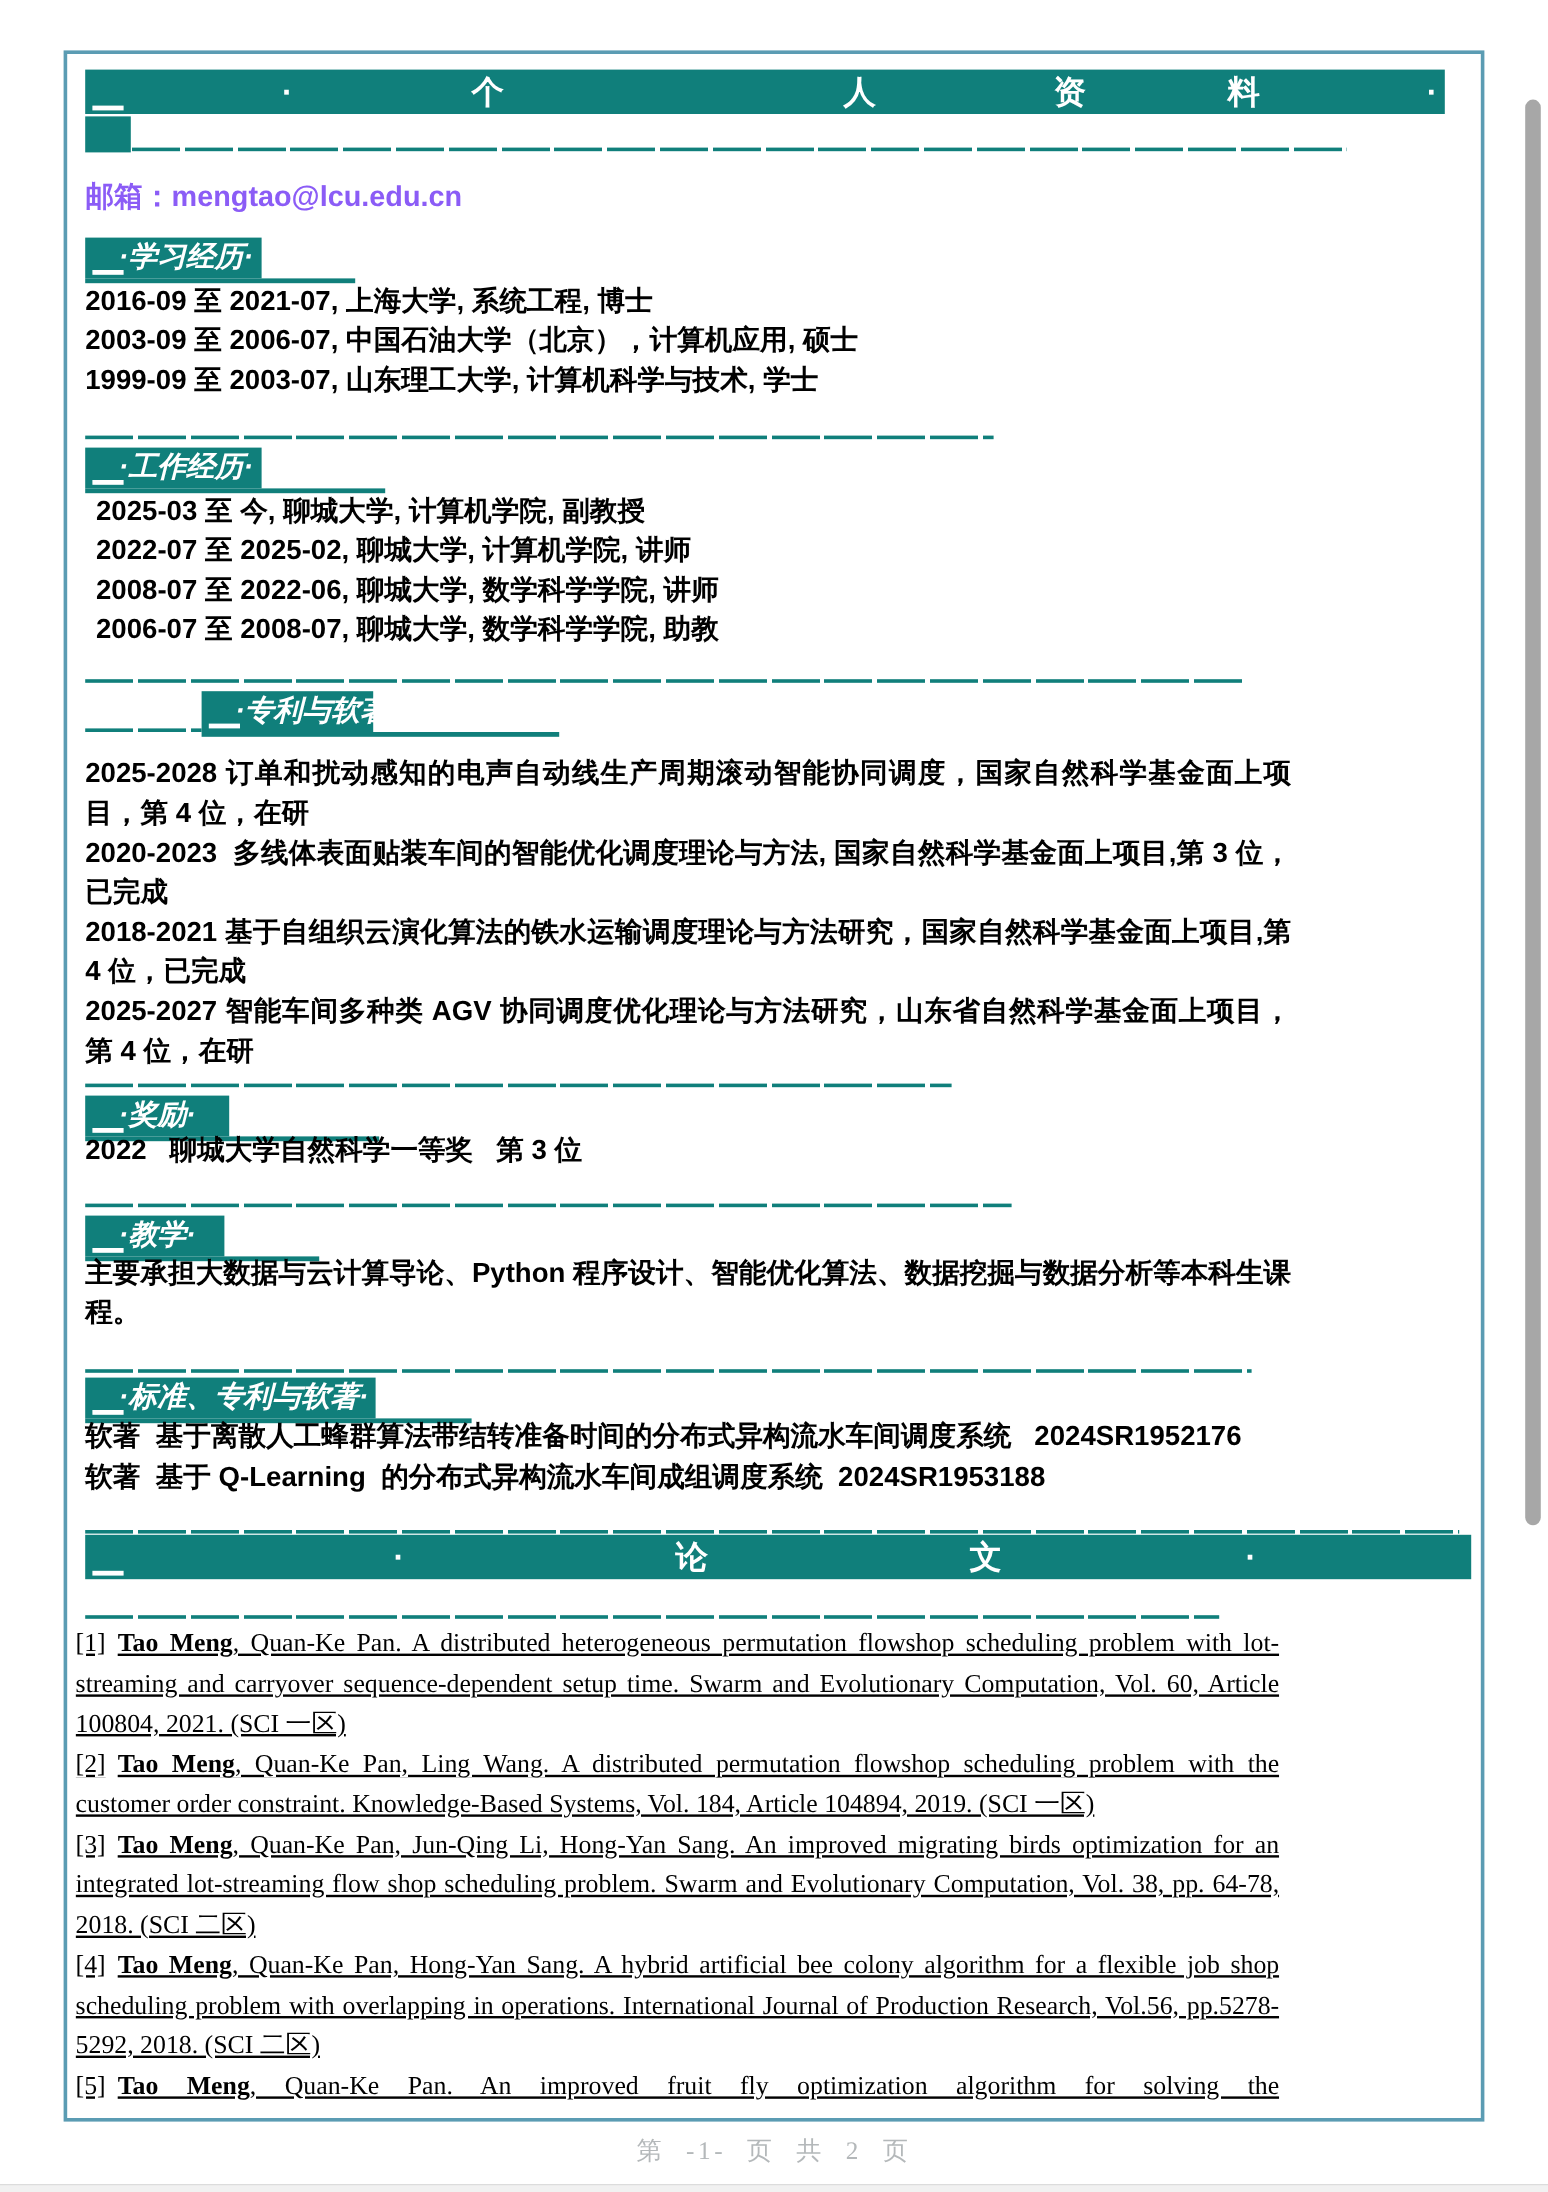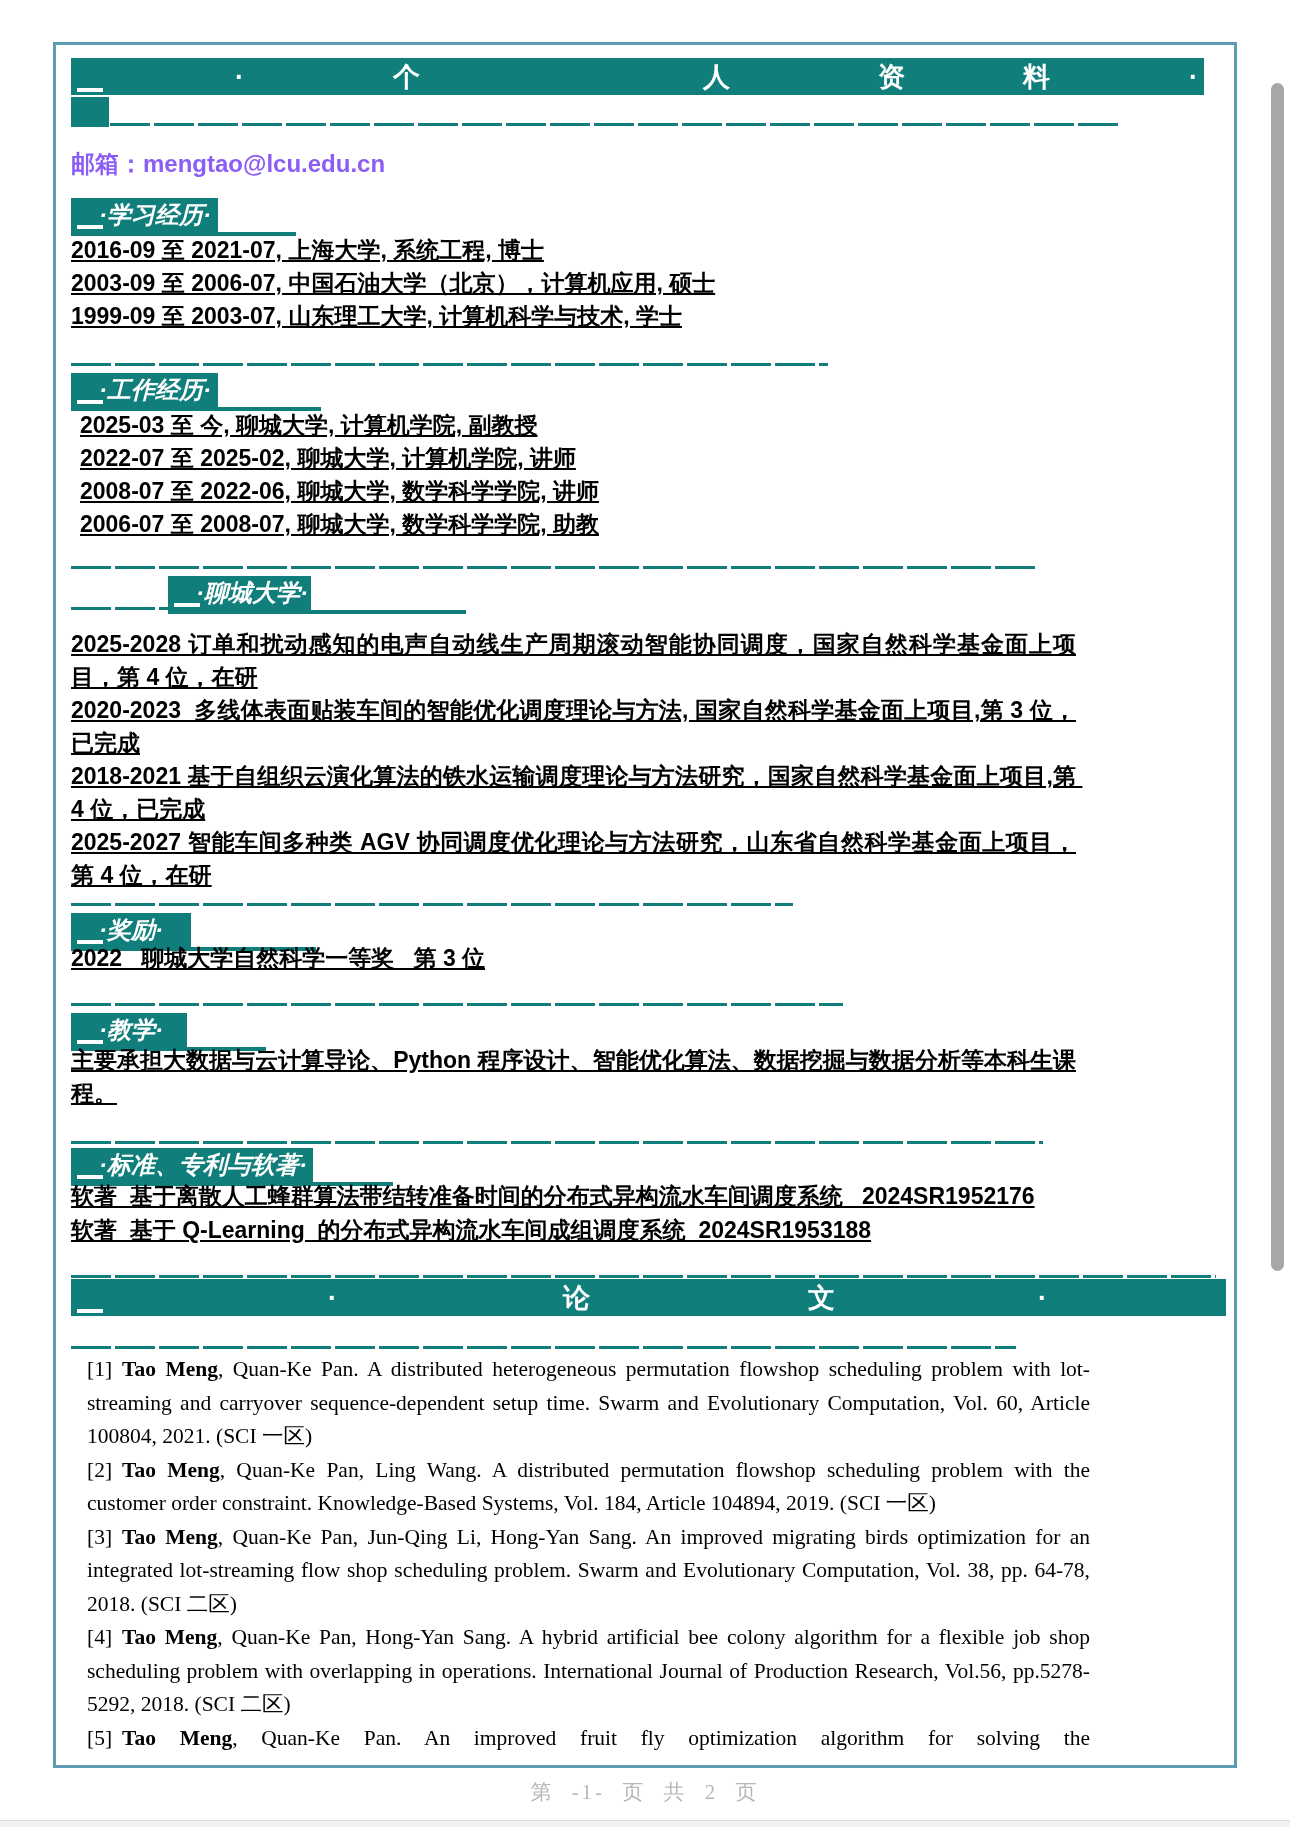--- a/index.html
+++ b/index.html
@@ -36,21 +36,21 @@
   .underline{
     position:absolute;height:4px;background:var(--teal);
   }
   .sec-box{
     position:absolute;height:34px;background:var(--teal);color:#fff;
     font-weight:700;font-size:24px;line-height:33px;padding-left:28px;white-space:nowrap;font-style:italic;
   }
   .cjk-block{
     position:absolute;color:#000;font-weight:700;font-size:23px;line-height:33px;
   }
-  .cjk-block .line{white-space:pre-wrap;text-decoration:underline;}
+  .cjk-block .line{white-space:pre-wrap;}
   .just{text-align:justify;}
   .email-row{
     position:absolute;color:#8b5cf6;font-weight:700;font-size:24px;white-space:pre-wrap;
   }
   .pubs{
     position:absolute;font-family:"Liberation Serif",serif;font-size:21.5px;
     line-height:33.5px;color:#000;overflow:hidden;
   }
   .pub{margin:0;text-align:justify;}
   .pub .idx{margin-right:10px;}
@@ -112,21 +112,21 @@
       <div class="line">2025-03 至 今, 聊城大学, 计算机学院, 副教授</div>
       <div class="line">2022-07 至 2025-02, 聊城大学, 计算机学院, 讲师</div>
       <div class="line">2008-07 至 2022-06, 聊城大学, 数学科学学院, 讲师</div>
       <div class="line">2006-07 至 2008-07, 聊城大学, 数学科学学院, 助教</div>
     </div>
 
     <div class="dashline" style="top:521px;left:15px;width:967px;"></div>
     <div class="dashline" style="top:562px;left:15px;width:97px;"></div>
     <div class="sec-box" style="top:531px;left:112px;width:143px;">
       <i class="wdash"></i>
-      <span>·聊城大学·</span>
+      <span>·专利与软著·</span>
     </div>
     <div class="underline" style="top:565px;left:112px;width:298px;"></div>
     <div class="cjk-block just" style="top:583px;left:15px;width:1005px;">
       <div class="line">2025-2028 订单和扰动感知的电声自动线生产周期滚动智能协同调度，国家自然科学基金面上项目，第 4 位，在研</div>
       <div class="line">2020-2023  多线体表面贴装车间的智能优化调度理论与方法, 国家自然科学基金面上项目,第 3 位，已完成</div>
       <div class="line">2018-2021 基于自组织云演化算法的铁水运输调度理论与方法研究，国家自然科学基金面上项目,第 4 位，已完成</div>
       <div class="line">2025-2027 智能车间多种类 AGV 协同调度优化理论与方法研究，山东省自然科学基金面上项目，第 4 位，在研</div>
     </div>
 
     <div class="dashline" style="top:858px;left:15px;width:722px;"></div>
@@ -163,21 +163,21 @@
     <div class="dashline" style="top:1230px;left:15px;width:1145px;"></div>
     <div class="banner" style="top:1234px;left:15px;width:1155px;">
       <i class="wdash"></i>
       <span class="g" style="left:257px;">·</span>
       <span class="g" style="left:492px;">论</span>
       <span class="g" style="left:737px;">文</span>
       <span class="g" style="left:967px;">·</span>
     </div>
     <div class="dashline" style="top:1301px;left:15px;width:945px;"></div>
 
-    <div class="pubs" style="top:1308px;left:31px;width:1003px;height:400px;">
+    <div class="pubs" style="top:1308px;left:7px;width:1003px;height:400px;text-decoration:underline;">
       <p class="pub"><span class="idx">[1]</span><b>Tao Meng</b><span>, Quan-Ke Pan. A distributed heterogeneous permutation flowshop scheduling problem with lot-streaming and carryover sequence-dependent setup time. Swarm and Evolutionary Computation, Vol. 60, Article 100804, 2021. (SCI 一区)</span></p>
       <p class="pub"><span class="idx">[2]</span><b>Tao Meng</b><span>, Quan-Ke Pan, Ling Wang. A distributed permutation flowshop scheduling problem with the customer order constraint. Knowledge-Based Systems, Vol. 184, Article 104894, 2019. (SCI 一区)</span></p>
       <p class="pub"><span class="idx">[3]</span><b>Tao Meng</b><span>, Quan-Ke Pan, Jun-Qing Li, Hong-Yan Sang. An improved migrating birds optimization for an integrated lot-streaming flow shop scheduling problem. Swarm and Evolutionary Computation, Vol. 38, pp. 64-78, 2018. (SCI 二区)</span></p>
       <p class="pub"><span class="idx">[4]</span><b>Tao Meng</b><span>, Quan-Ke Pan, Hong-Yan Sang. A hybrid artificial bee colony algorithm for a flexible job shop scheduling problem with overlapping in operations. International Journal of Production Research, Vol.56, pp.5278-5292, 2018. (SCI 二区)</span></p>
       <p class="pub pub-last"><span class="idx">[5]</span><b>Tao Meng</b><span>, Quan-Ke Pan. An improved fruit fly optimization algorithm for solving the</span></p>
     </div>
 
   </div>
 
   <div class="footer">第 -1- 页 共 2 页</div>

